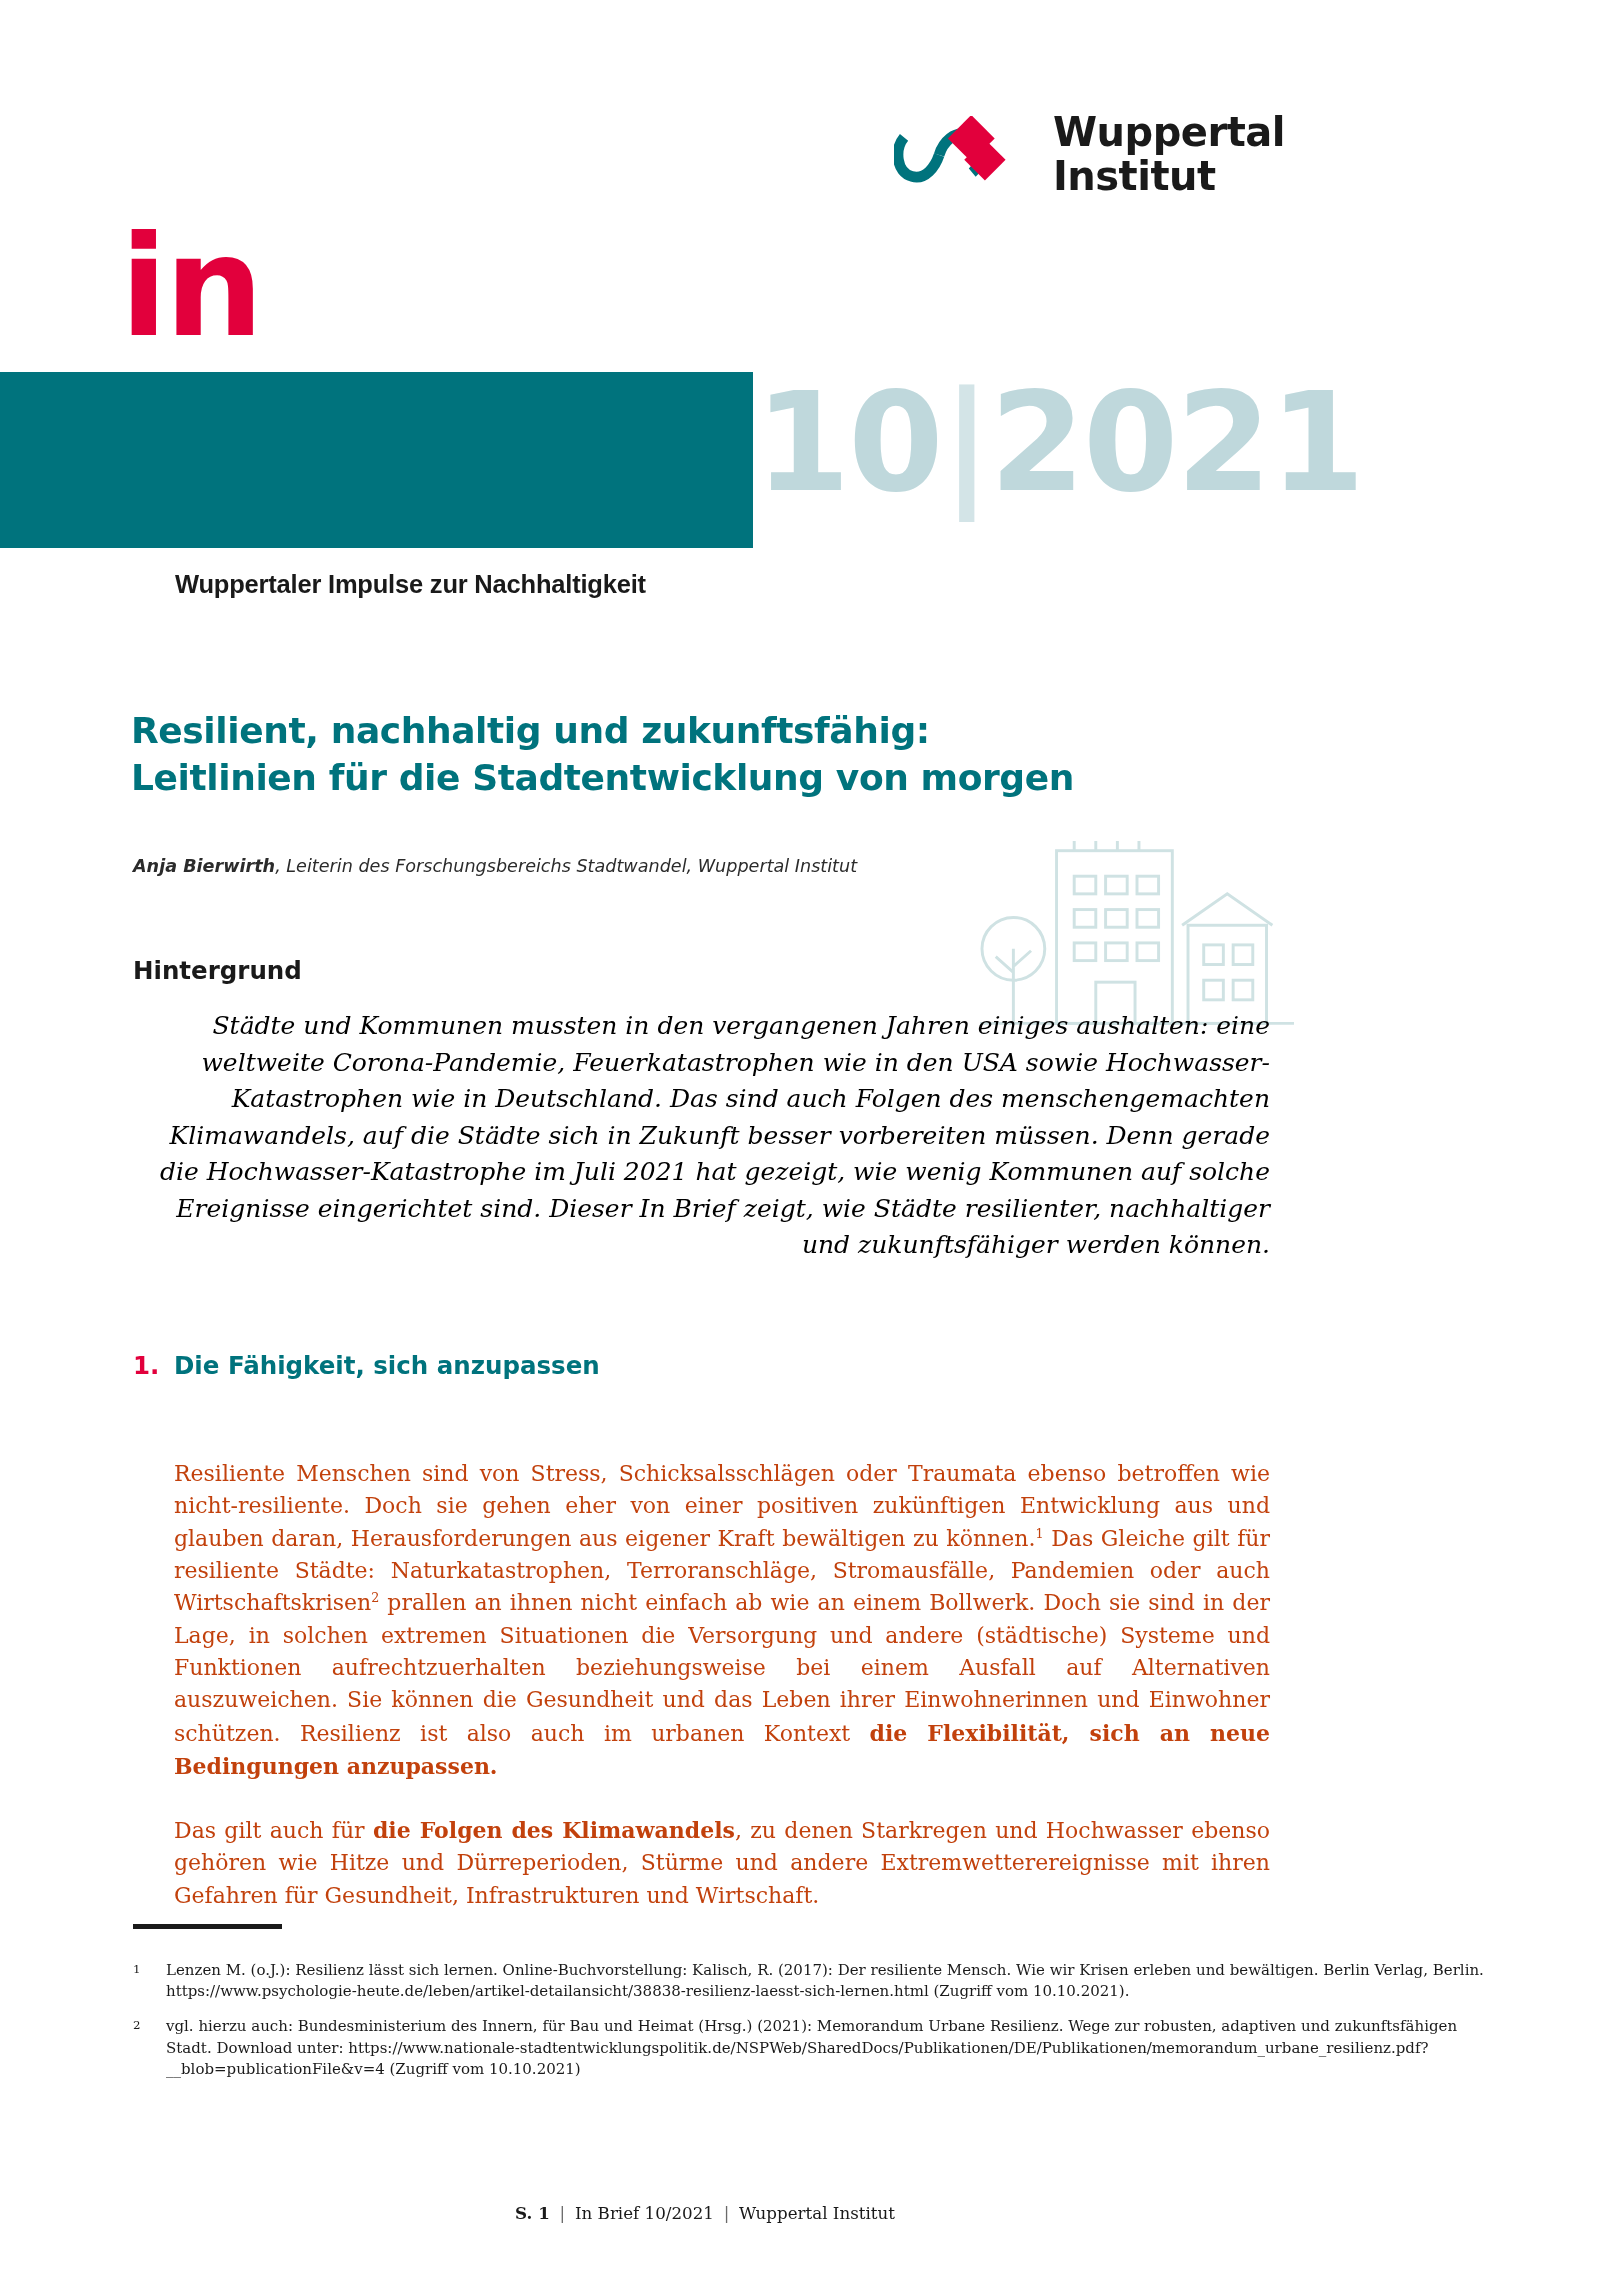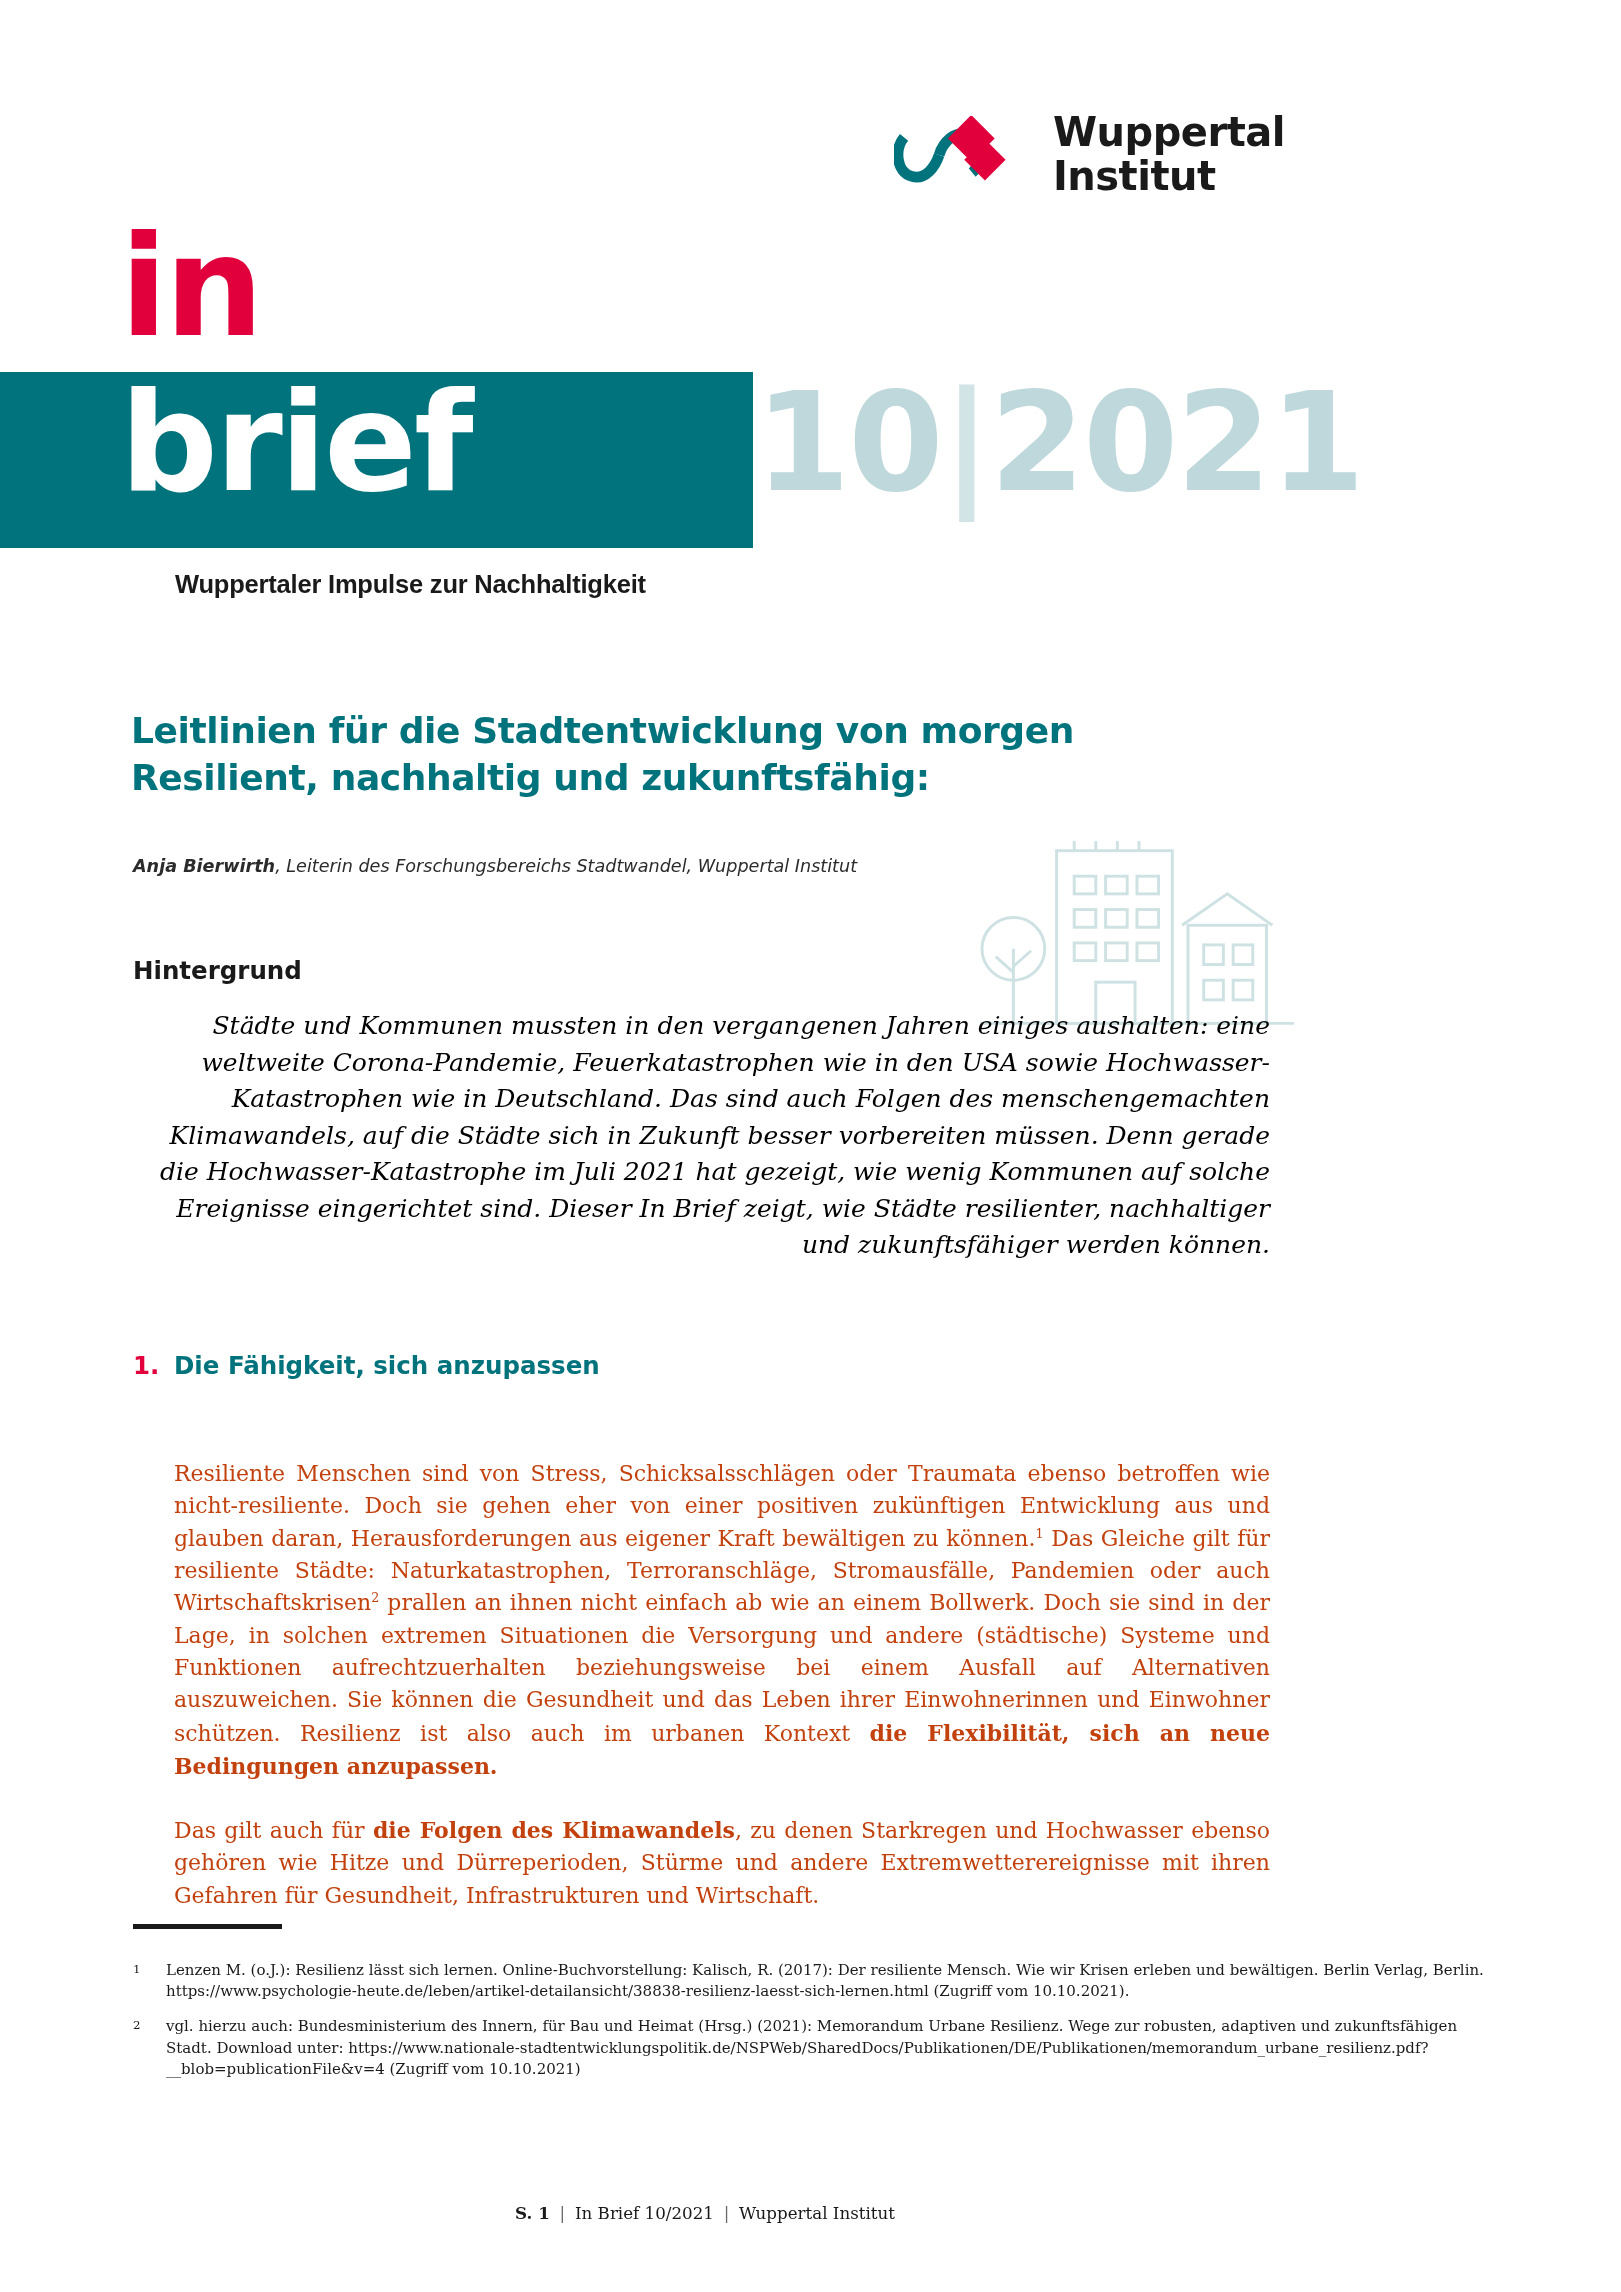--- a/index.html
+++ b/index.html
@@ -261,29 +261,28 @@
       </svg>
     </div>
     <div class="logo-text">
       <div>Wuppertal</div>
       <div>Institut</div>
     </div>
   </div>
 
   <div class="banner"></div>
   <div class="in-word">in</div>
-  <div class="brief-word">brief</div>
   <div class="issue-word">
     <span>10</span><span class="sep">|</span><span>2021</span>
   </div>
   <div class="subtitle-line">Wuppertaler Impulse zur Nachhaltigkeit</div>
 
   <div class="doc-title">
+    <div>Resilient, nachhaltig und zukunftsfähig:</div>
     <div>Leitlinien für die Stadtentwicklung von morgen</div>
-    <div>Resilient, nachhaltig und zukunftsfähig:</div>
   </div>
 
   <div class="author">
     <b>Anja Bierwirth</b><span>, Leiterin des Forschungsbereichs Stadtwandel, Wuppertal Institut</span>
   </div>
 
   <div class="illustration">
     <svg width="314" height="208" viewBox="0 0 320 212" xmlns="http://www.w3.org/2000/svg" stroke="#cfe2e3" stroke-width="3" fill="none">
 
       <rect x="78" y="16" width="118" height="176"></rect>

